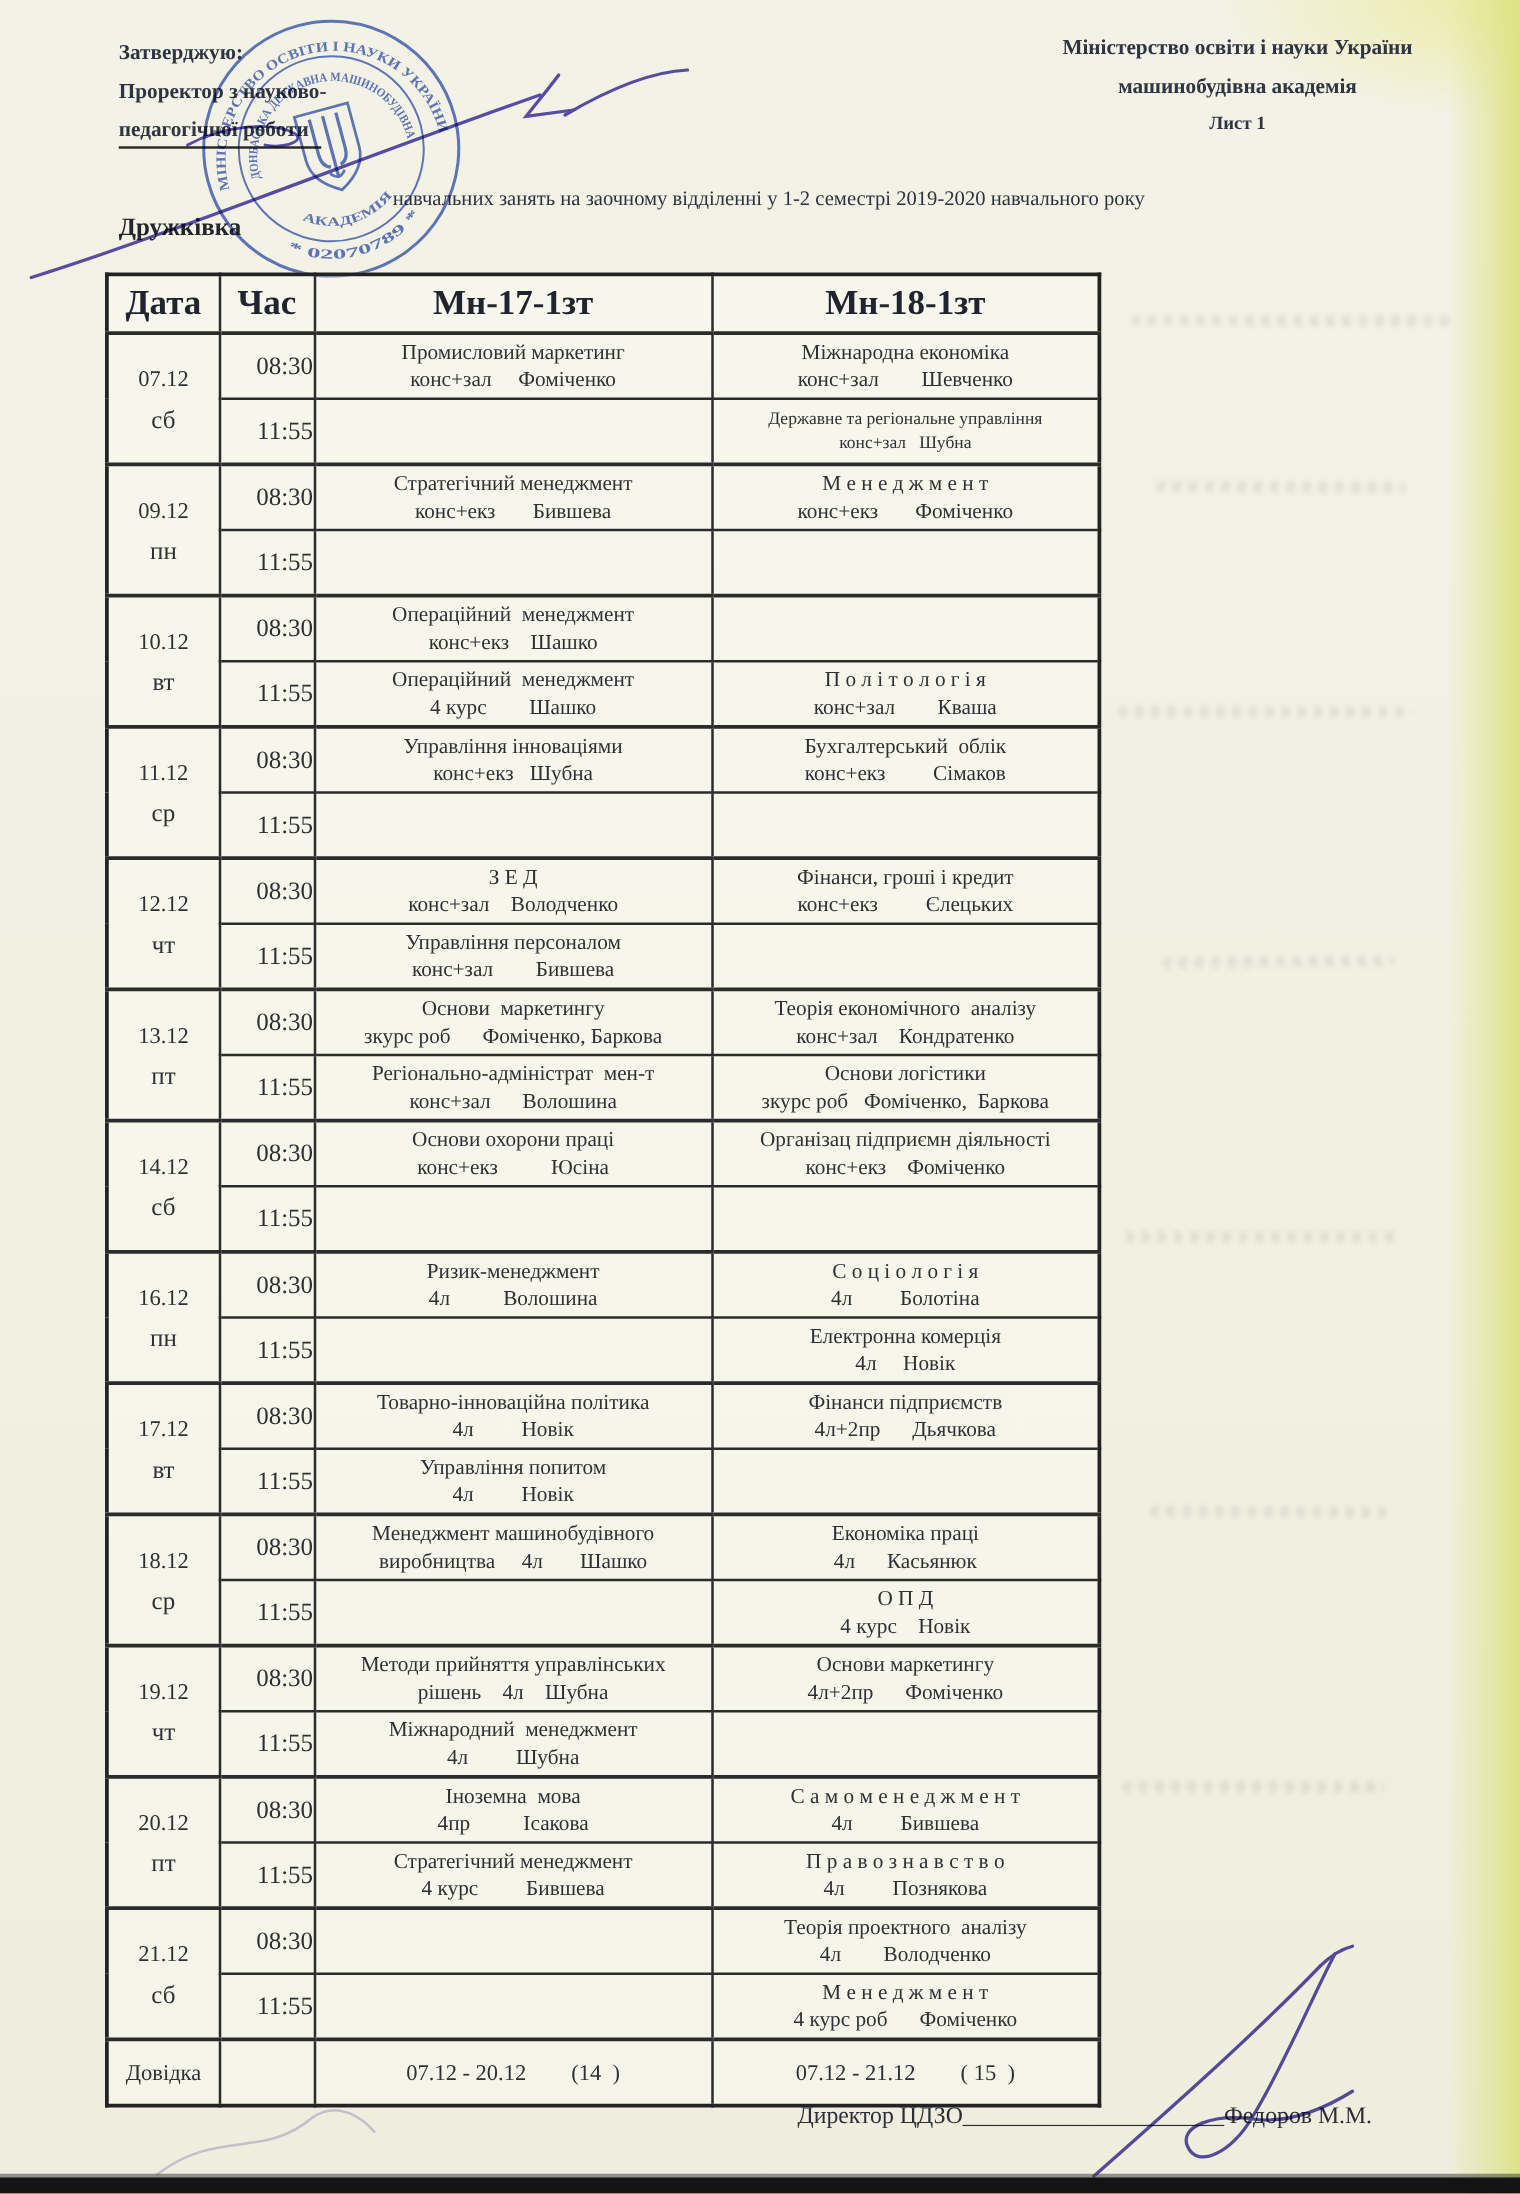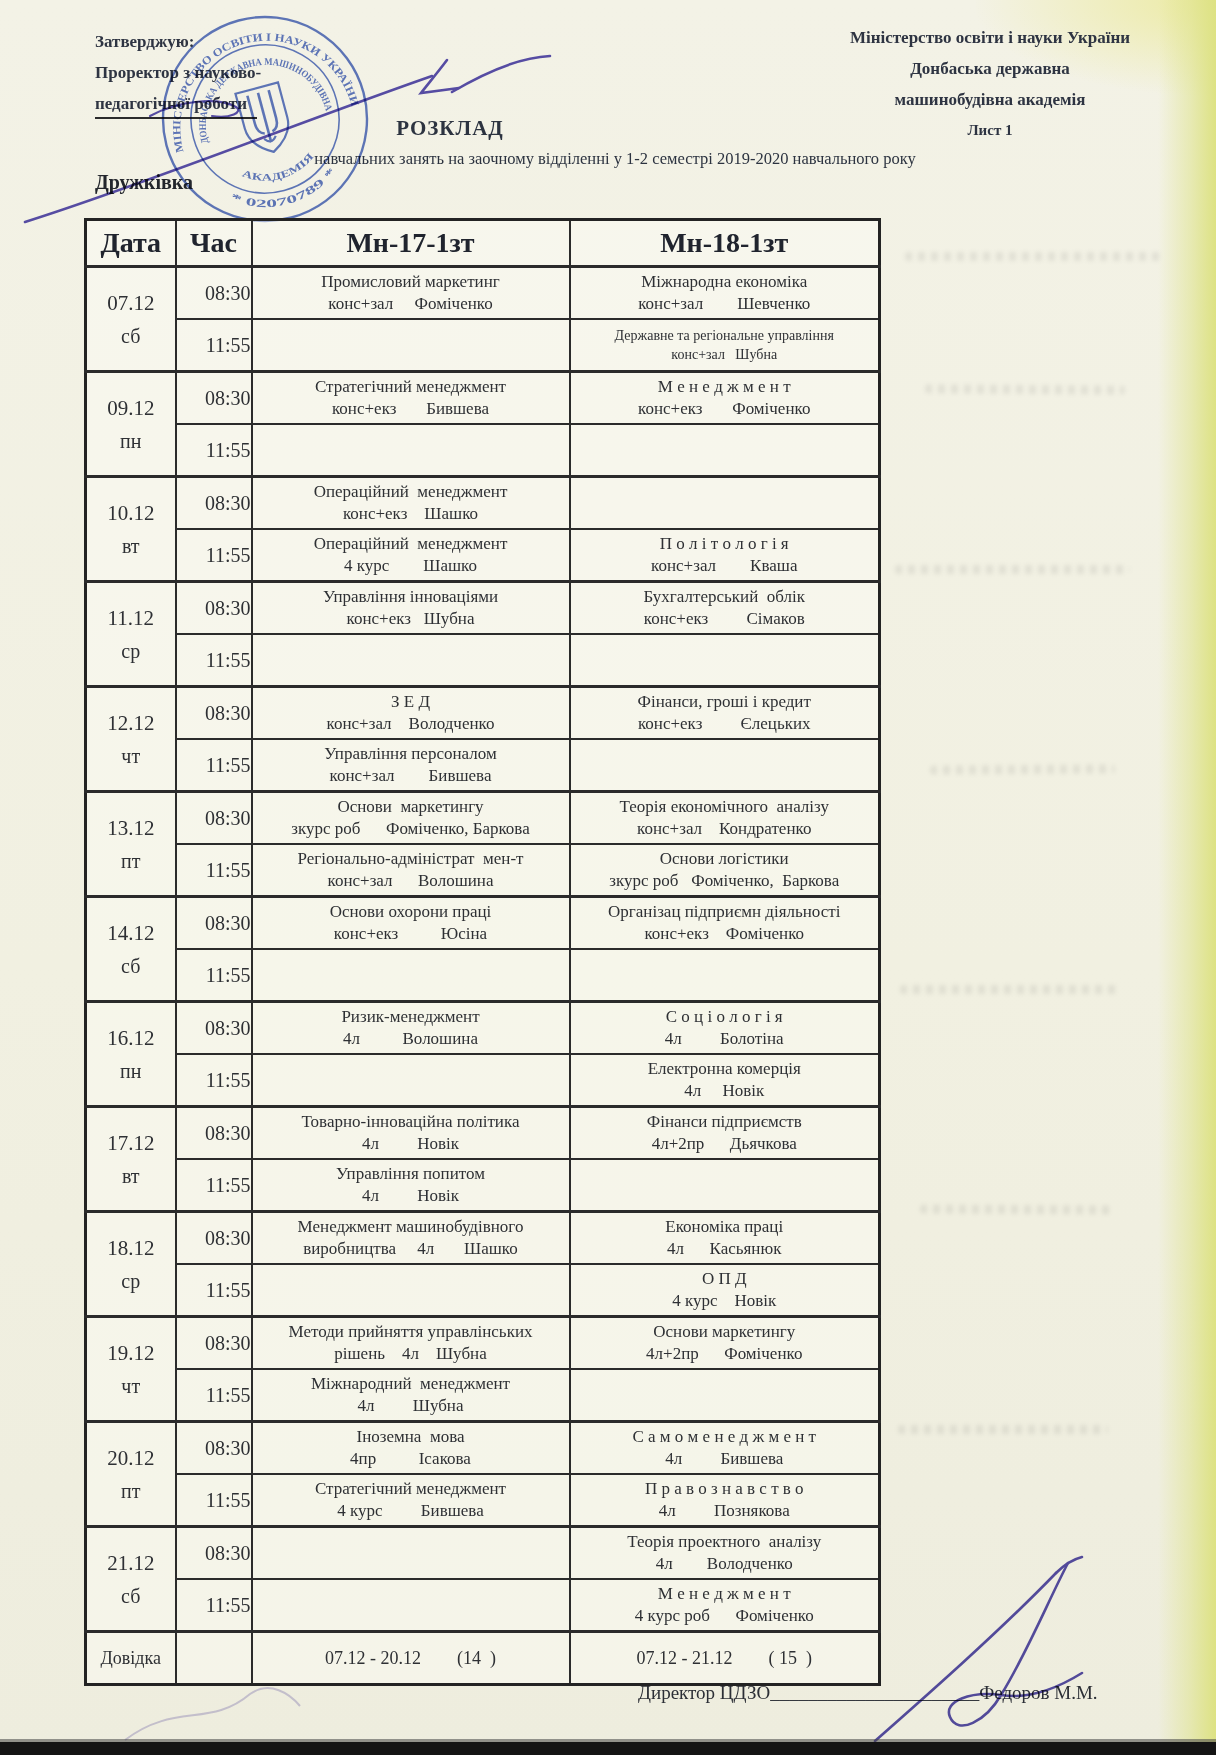--- a/index.html
+++ b/index.html
@@ -47,21 +47,21 @@
   table.schedule{
     position:absolute;left:84px;top:218px;border-collapse:collapse;table-layout:fixed;
     background:rgba(253,253,246,.45);color:#2e3034;
   }
   table.schedule td,table.schedule th{border:2px solid #2b2b2b;padding:0;vertical-align:middle;}
   table.schedule{border:3px solid #232323;}
   thead th{height:44px;font-size:28px;font-weight:bold;color:#20242e;border-bottom-width:3px !important;}
   tr.day-first td{border-top-width:3px;}
   tr.summary-row td{border-top-width:3px;height:50px;}
   .date-cell{text-align:center;}
-  .date-num{font-size:21px;line-height:24px;margin-bottom:10px;}
+  .date-num{font-size:18px;line-height:24px;margin-bottom:10px;}
   .date-day{font-size:20px;line-height:22px;}
   .time-cell{text-align:right;font-size:20px;height:50px;border-radius:26px;}
   .lesson-cell{text-align:center;font-size:17px;height:50px;}
   .lesson-cell .l1{line-height:22px;white-space:pre-wrap;}
   .lesson-cell .l2{line-height:22px;white-space:pre-wrap;}
   .lesson-cell.small{font-size:14px;}
   .lesson-cell.small .l1,.lesson-cell.small .l2{line-height:19px;}
   .summary-label{text-align:center;font-size:18px;}
   .summary-val{text-align:center;font-size:18px;white-space:pre;}
 
@@ -85,26 +85,24 @@
 
   <div class="approve">
     <div>Затверджую:</div>
     <div>Проректор з науково-</div>
     <div>педагогічної роботи</div>
   </div>
   <div class="approve-underline"></div>
 
   <div class="ministry">
     <div>Міністерство освіти і науки України</div>
-    <div>Донбаська державна</div>
     <div>машинобудівна академія</div>
     <div class="sheet">Лист 1</div>
   </div>
 
-  <div class="doc-title">РОЗКЛАД</div>
   <div class="doc-subtitle">навчальних занять на заочному відділенні у 1-2 семестрі 2019-2020 навчального року</div>
   <div class="location">Дружківка</div>
 
   <svg class="stamp" width="214" height="214" viewBox="-107 -107 214 214">
     <g transform="rotate(-15)" fill="none" stroke="#4b68c2" stroke-width="2.4">
       <circle r="102"></circle>
       <circle r="74" stroke-width="1.6"></circle>
       <path id="arcOuterTop" d="M -87,9 A 87 87 0 1 1 87,9" stroke="none"></path>
       <path id="arcOuterBottom" d="M -64,60 A 87 87 0 0 0 64,60" stroke="none"></path>
       <path id="arcInnerTop" d="M -61,7 A 61 61 0 1 1 61,7" stroke="none"></path>

